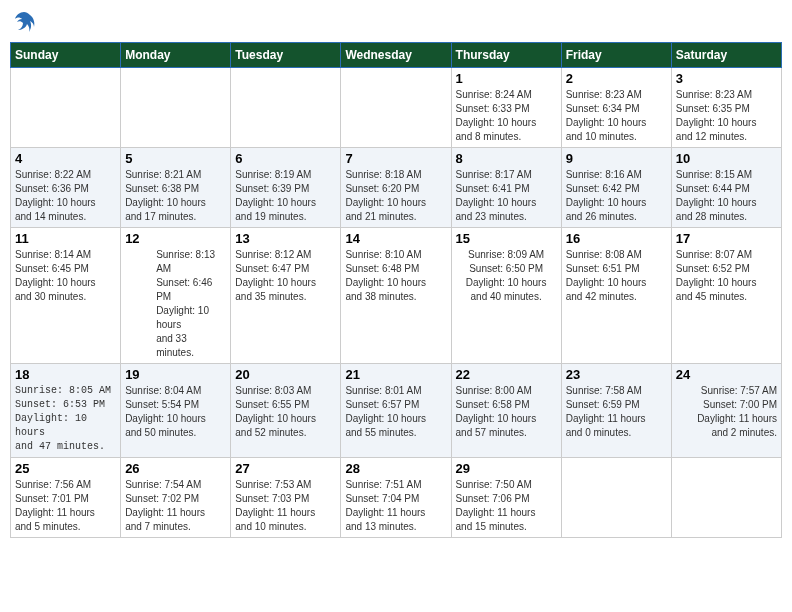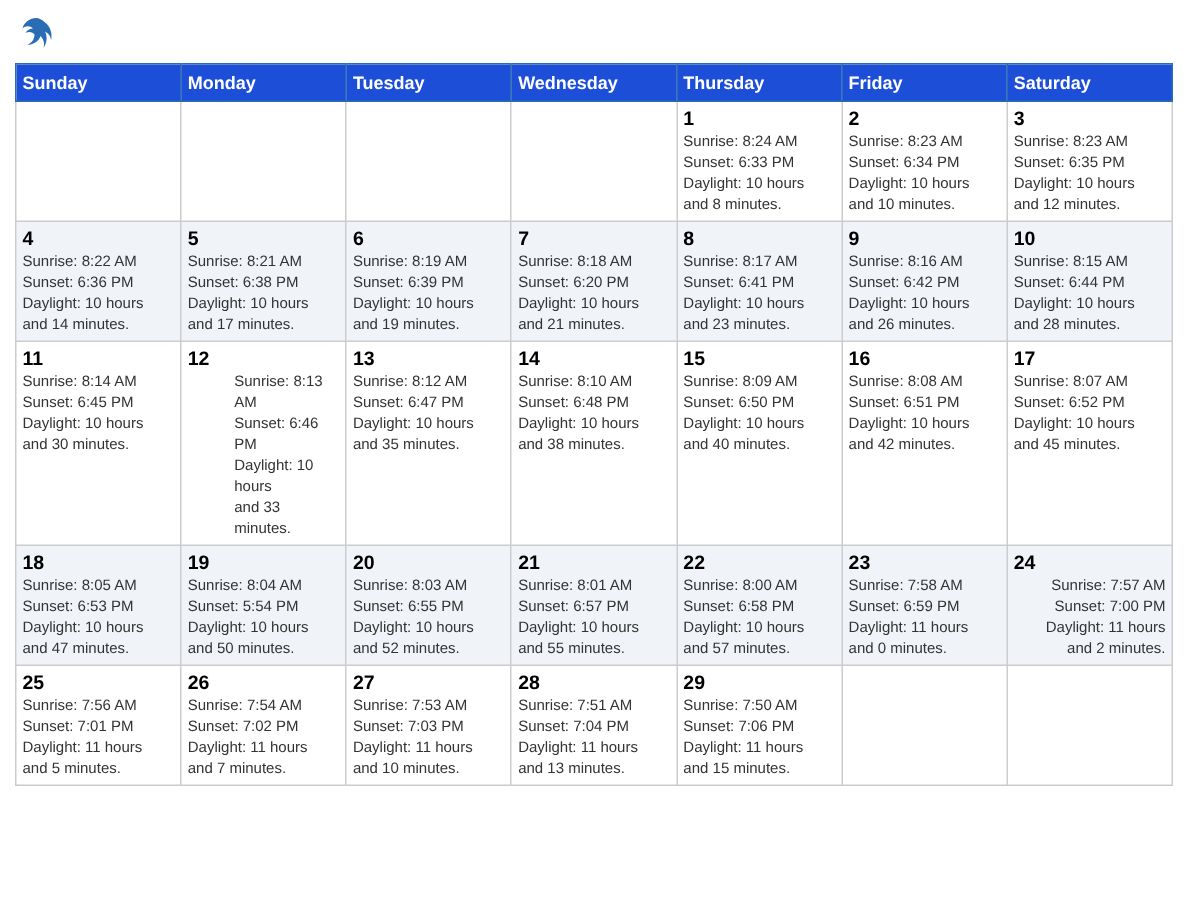--- a/index.html
+++ b/index.html
@@ -42,21 +42,21 @@
       font-size: 14px;
       color: #333;
       font-weight: normal;
     }
     table {
       width: 100%;
       border-collapse: collapse;
       font-size: 10.5px;
     }
     thead th {
-      background-color: #1d4ed8;
+      background-color: #14532d;
       color: #fff;
       text-align: left;
       padding: 5px 4px;
       font-size: 12px;
       border: 1px solid #2a6db5;
     }
     tbody td {
       border: 1px solid #ccc;
       vertical-align: top;
       padding: 3px 4px;
@@ -218,21 +218,21 @@
         </td>
         <td>
           <span class="day-number">14</span>
           <div class="day-info" style="white-space: pre-line;">Sunrise: 8:10 AM
 Sunset: 6:48 PM
 Daylight: 10 hours
 and 38 minutes.</div>
         </td>
         <td>
           <span class="day-number">15</span>
-          <div class="day-info" style="white-space: pre-line;">Sunrise: 8:09 AM
+          <div class="day-info" style="white-space: pre-line; text-align: center;">Sunrise: 8:09 AM
 Sunset: 6:50 PM
 Daylight: 10 hours
 and 40 minutes.</div>
         </td>
         <td>
           <span class="day-number">16</span>
           <div class="day-info" style="white-space: pre-line;">Sunrise: 8:08 AM
 Sunset: 6:51 PM
 Daylight: 10 hours
 and 42 minutes.</div>
@@ -241,21 +241,21 @@
           <span class="day-number">17</span>
           <div class="day-info" style="white-space: pre-line;">Sunrise: 8:07 AM
 Sunset: 6:52 PM
 Daylight: 10 hours
 and 45 minutes.</div>
         </td>
       </tr>
       <tr class="row-shaded">
         <td>
           <span class="day-number">18</span>
-          <div class="day-info" style="white-space: pre-line;">Sunrise: 8:05 AM
+          <div class="day-info" style="white-space: pre-line; font-family: Liberation Mono, monospace;">Sunrise: 8:05 AM
 Sunset: 6:53 PM
 Daylight: 10 hours
 and 47 minutes.</div>
         </td>
         <td>
           <span class="day-number">19</span>
           <div class="day-info" style="white-space: pre-line;">Sunrise: 8:04 AM
 Sunset: 5:54 PM
 Daylight: 10 hours
 and 50 minutes.</div>

